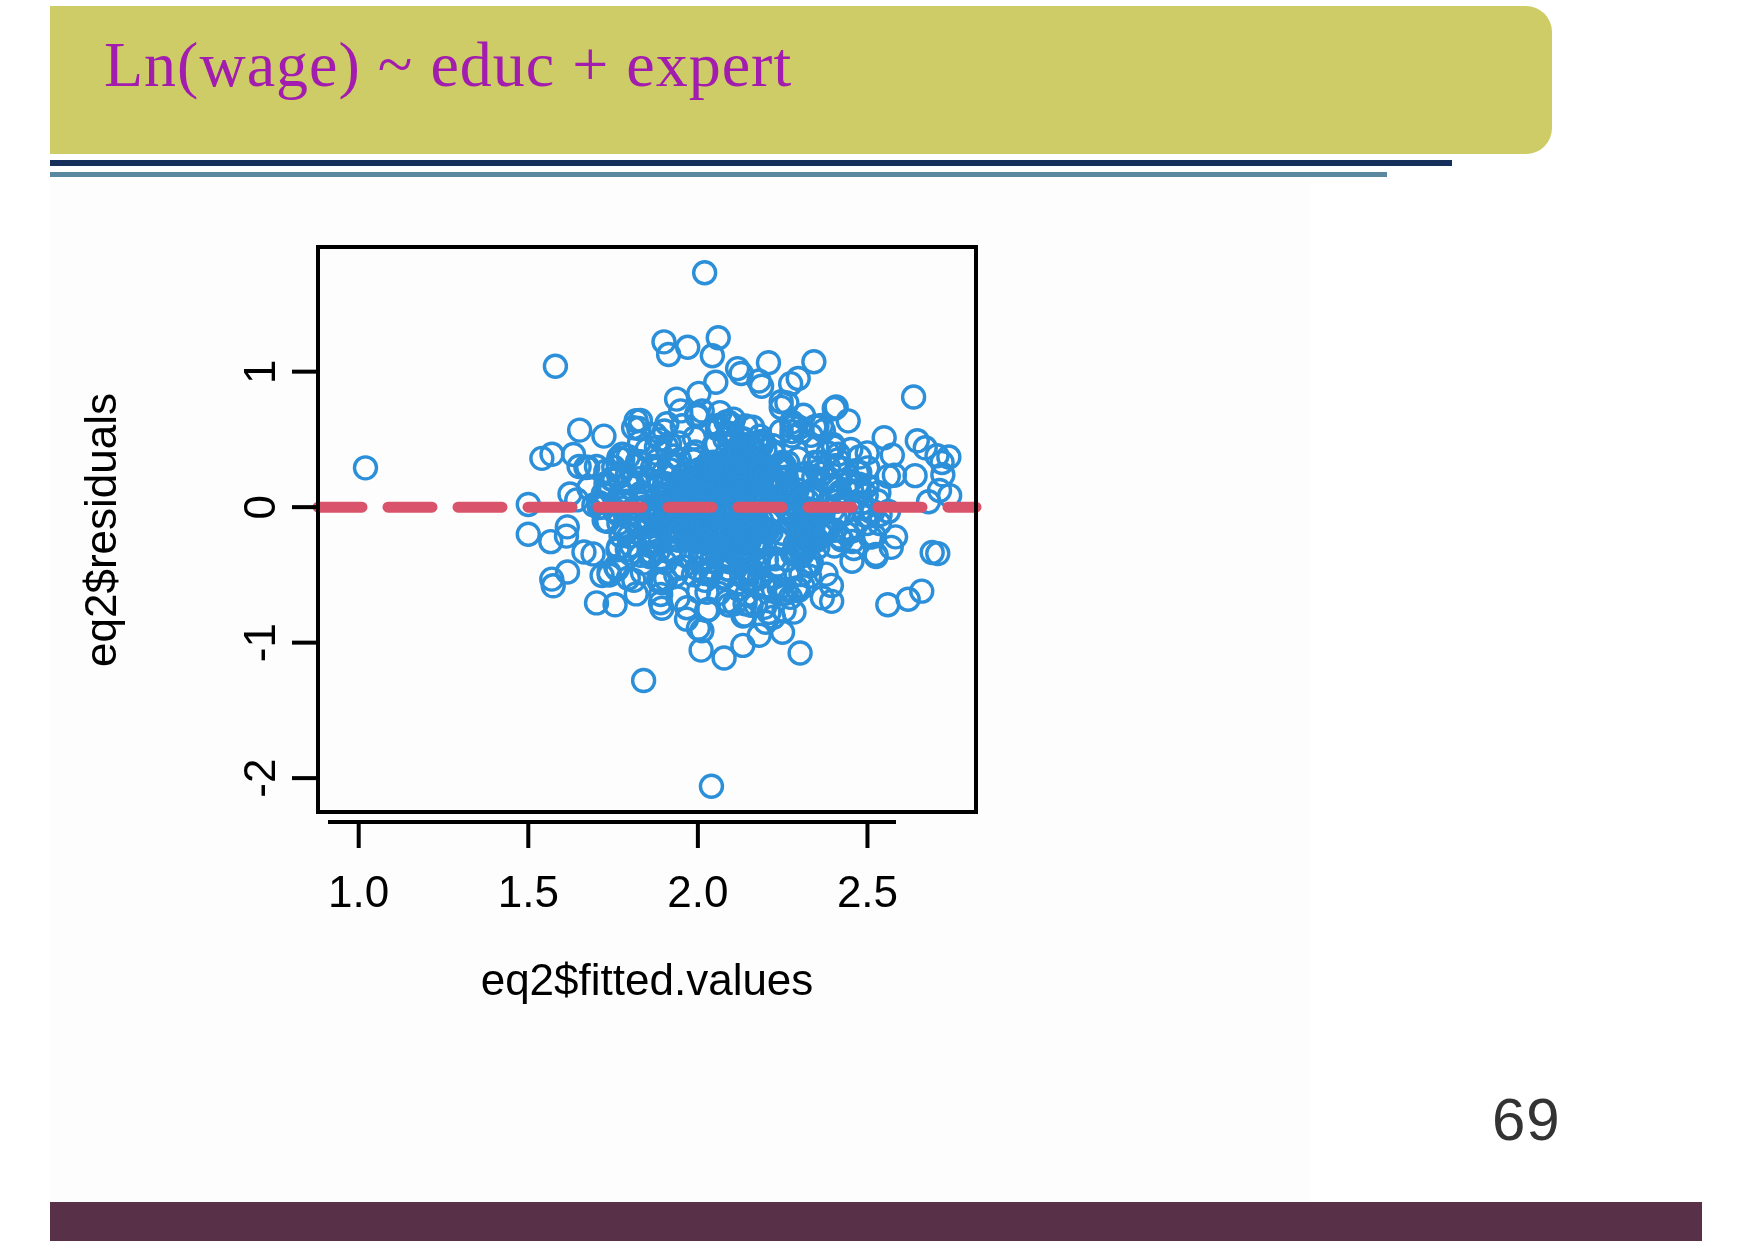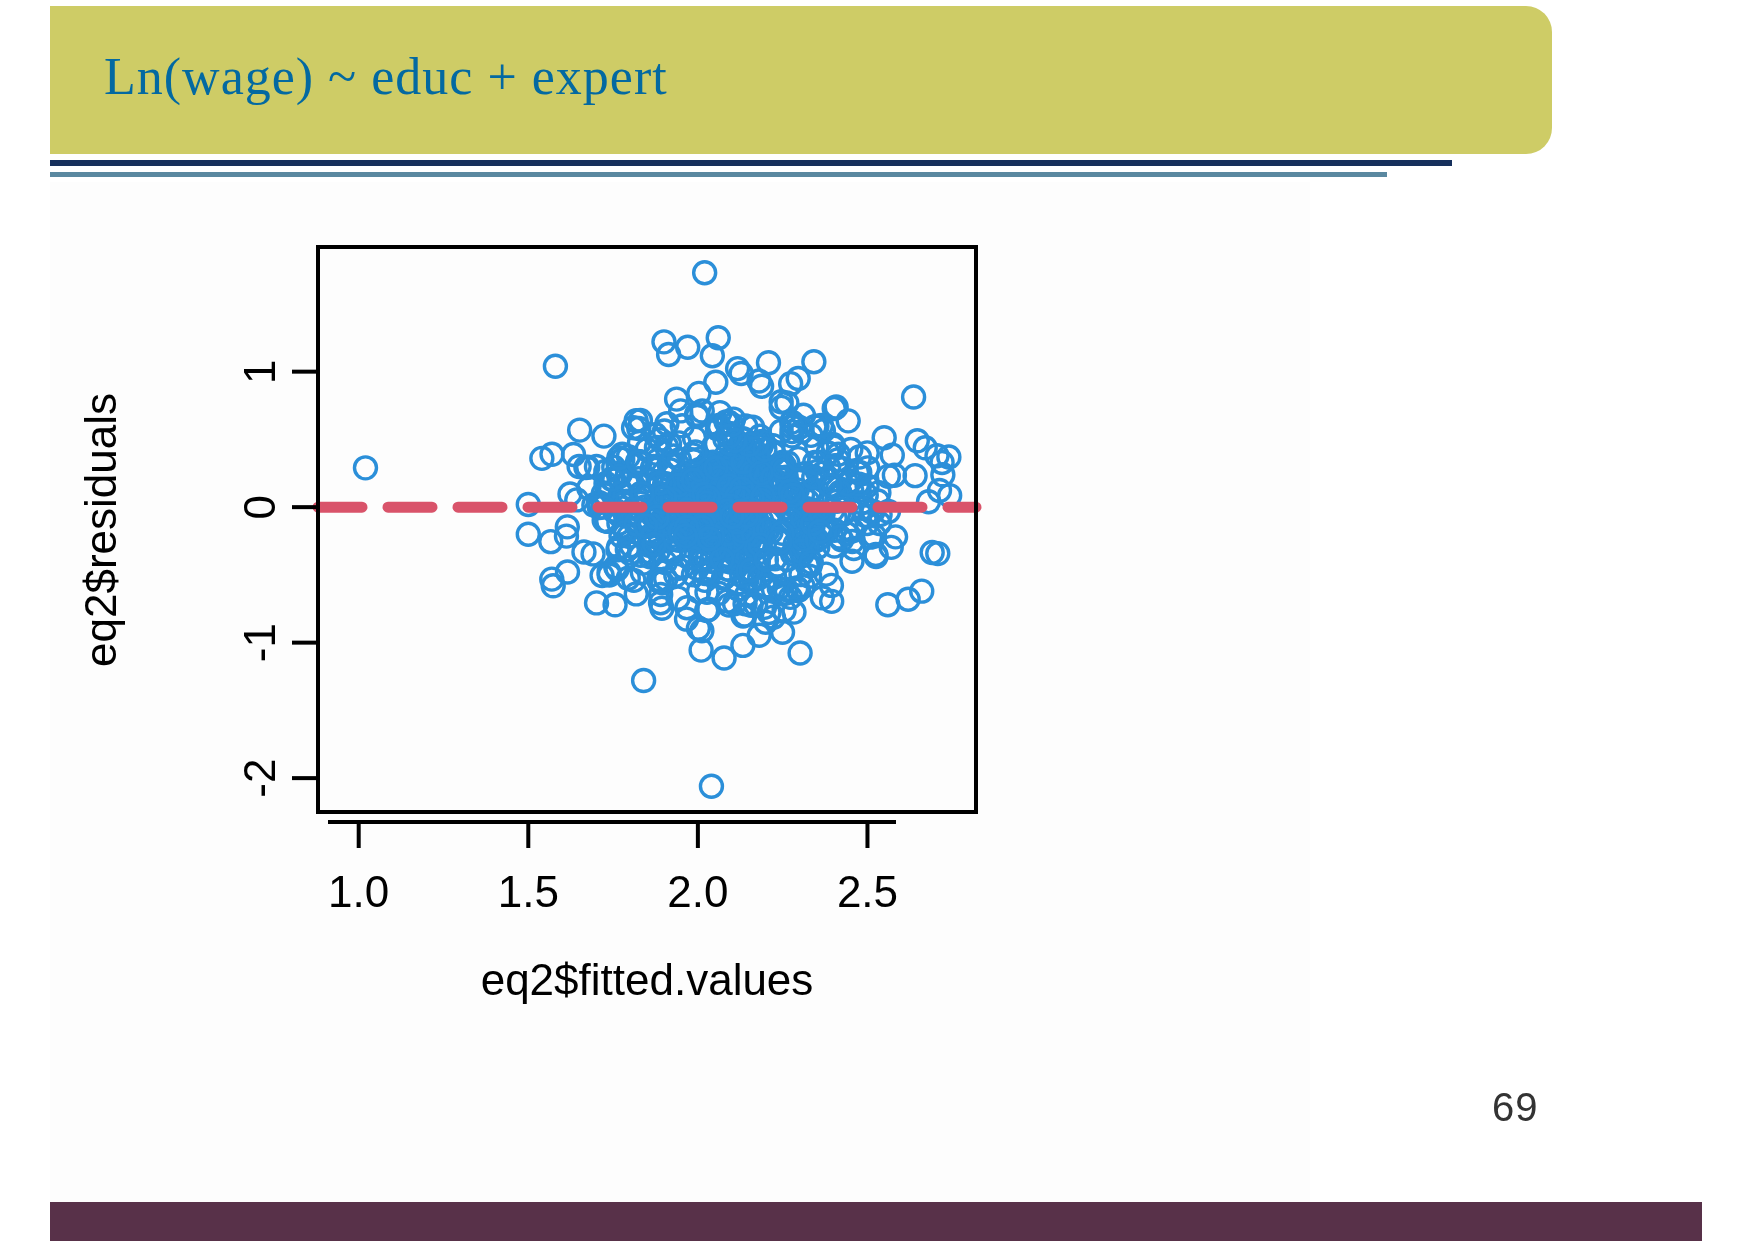--- a/index.html
+++ b/index.html
@@ -30,25 +30,25 @@
     left: 50px;
     top: 6px;
     width: 1502px;
     height: 148px;
     background: #cecc66;
     border-radius: 0 26px 26px 0;
   }
   #title-text {
     position: absolute;
     left: 54px;
-    top: 22px;
+    top: 10px;
     font-family: "Liberation Serif", "DejaVu Serif", serif;
-    font-size: 52px;
+    font-size: 64px;
     line-height: 98px;
-    color: #0369a1;
+    color: #a21caf;
     letter-spacing: 1px;
     white-space: nowrap;
     font-weight: 400;
   }
 
   
   #rule-navy {
     position: absolute;
     left: 50px;
     top: 160px;
@@ -83,21 +83,21 @@
     width: 1652px;
     height: 39px;
     background: #583149;
   }
 
   
   #page-number {
     position: absolute;
     left: 1492px;
     top: 1085px;
-    font-size: 40px;
+    font-size: 60px;
     color: #333333;
     font-family: "Liberation Sans", sans-serif;
     letter-spacing: 1px;
   }
 
   
   #figure {
     position: absolute;
     left: 60px;
     top: 200px;

